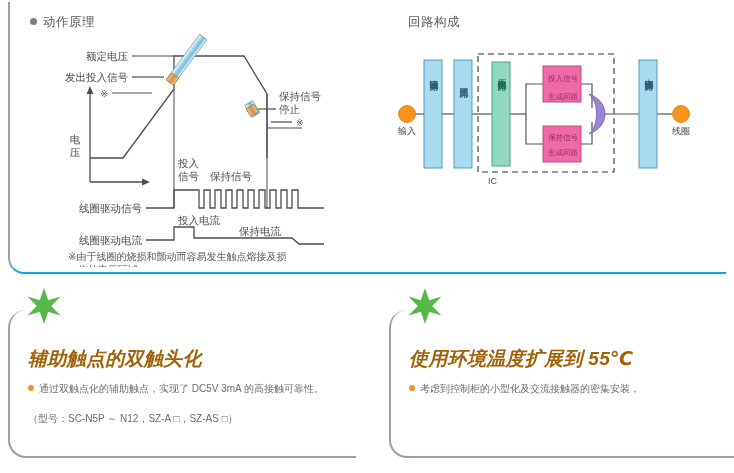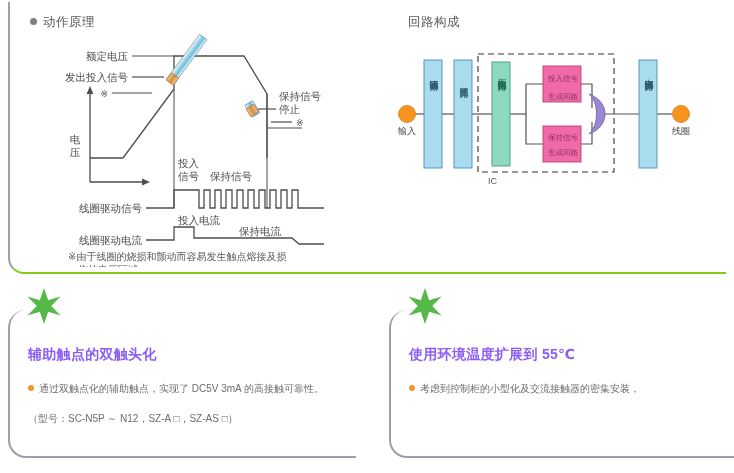--- a/index.html
+++ b/index.html
@@ -11,21 +11,21 @@
     overflow:hidden;
     position:relative;
   }
 
   
   #top-panel{
     position:absolute;
     left:8px; top:2px;
     width:718px; height:272px;
     border-left:2px solid #9aa0a6;
-    border-bottom:2px solid #84cc16;
+    border-bottom:2px solid #0ea5e9;
     border-bottom-left-radius:16px;
     box-sizing:border-box;
   }
 
   .section-title{
     position:absolute;
     font-size:12.5px;
     color:#555a5e;
     letter-spacing:.5px;
     white-space:nowrap;
@@ -66,25 +66,26 @@
   #card-right{left:389px;}
 
   .star-icon{
     position:absolute;
     left:14px; top:-24px;
     width:40px;height:40px;
   }
   .card-heading{
     position:absolute;
     left:18px; top:36px;
-    font-size:14px;
+    font-size:19px;
     font-weight:bold;
-    color:#8b5cf6;
+    color:#a16207;
     letter-spacing:.3px;
     white-space:nowrap;
+    font-style:italic;
   }
   .card-body{
     position:absolute;
     left:18px; top:70px;
     right:8px;
     font-size:10px;
     line-height:1.85;
     color:#6d6d6d;
   }
   .o-bullet{

